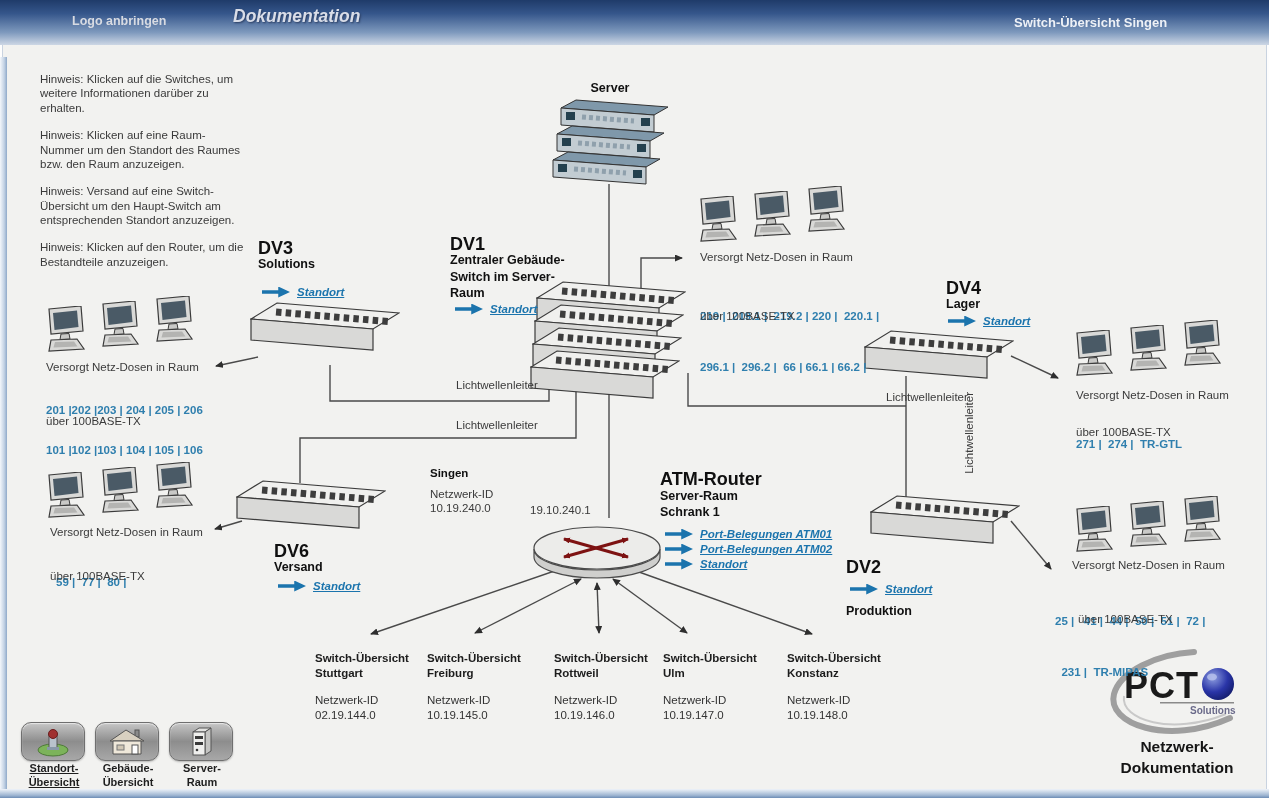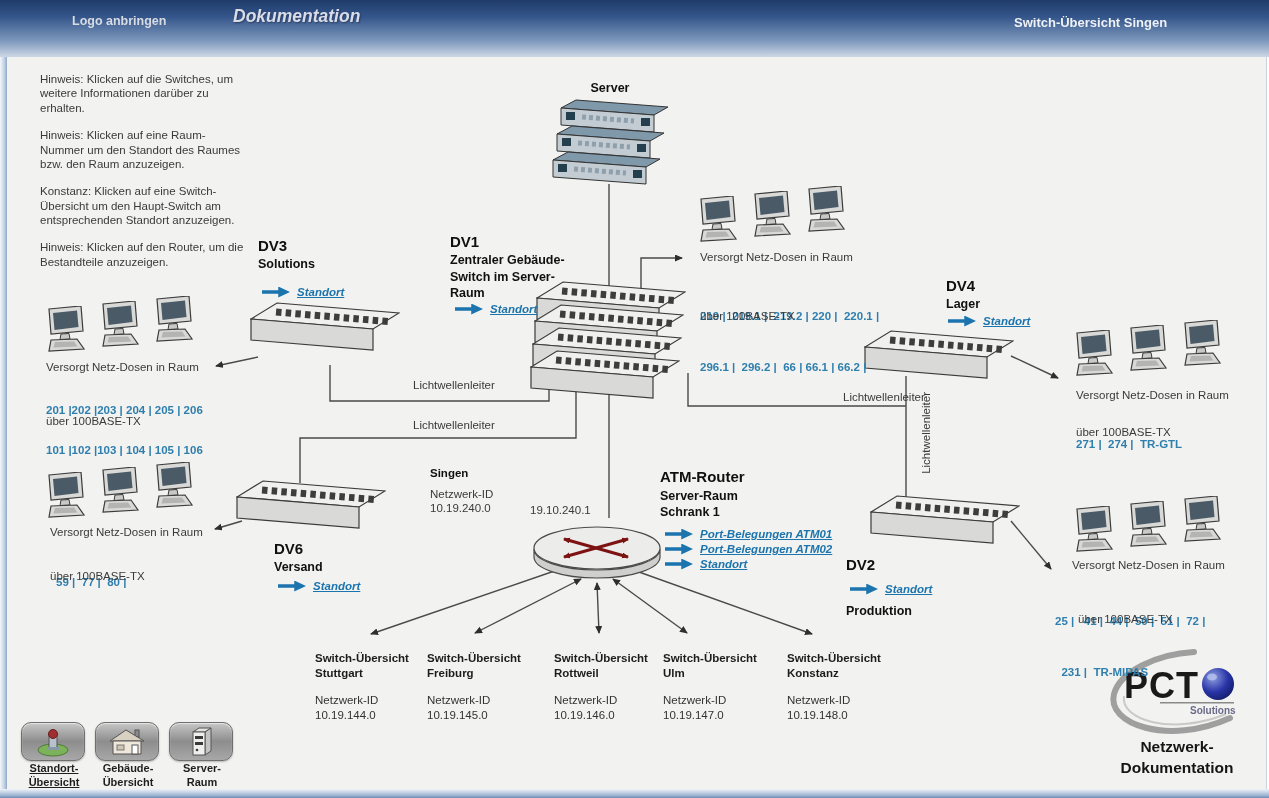--- a/index.html
+++ b/index.html
@@ -2,30 +2,30 @@
 <html><head>
 <meta charset="utf-8">
 <style>
   html,body{margin:0;padding:0;background:#888;}
   .page{position:relative;width:1269px;height:798px;background:#f2f2f0;overflow:hidden;
         font-family:"Liberation Sans",sans-serif;box-shadow:inset 0 0 0 2px #fdfdfd,inset 0 0 0 3px #c9d3e0;}
   .wires{position:absolute;left:0;top:0;z-index:1;}
   .dev{position:absolute;z-index:2;}
   .t{position:absolute;z-index:3;color:#3a3a3a;font-size:11.5px;line-height:1.25;}
   .b{font-weight:bold;}
-  .devid{font-size:15px;font-weight:bold;color:#101010;}
+  .devid{font-size:18px;font-weight:bold;color:#101010;}
   .devname{font-size:12.5px;font-weight:bold;color:#101010;line-height:1.32;}
   .rooms{position:absolute;z-index:3;color:#2f7fae;font-weight:bold;font-size:11.5px;white-space:pre;line-height:1.3;cursor:pointer;}
   .linkrow{position:absolute;z-index:3;display:flex;align-items:center;gap:7px;}
   .barrow{width:28px;height:11px;background:#1b74ad;flex:0 0 auto;
           clip-path:polygon(0 34%,58% 34%,58% 0,100% 50%,58% 100%,58% 66%,0 66%);}
   .slink{color:#1b74ad;font-weight:bold;font-style:italic;font-size:11.5px;text-decoration:underline;cursor:pointer;}
-  .fiber{position:absolute;z-index:3;font-size:11.5px;color:#3a3a3a;}
+  .fiber{position:absolute;z-index:3;font-size:11.5px;color:#3a3a3a;margin-left:43px;}
   .vfiber{writing-mode:vertical-rl;transform:rotate(180deg);}
-  .hdr{position:absolute;left:0;top:0;width:100%;height:57px;z-index:4;
+  .hdr{position:absolute;left:0;top:0;width:100%;height:45px;z-index:4;
        background:linear-gradient(180deg,#1f3b69 0%,#35568b 30%,#7e99bd 72%,#cdd7e5 100%);}
   .hdr .logoph{position:absolute;left:72px;top:14px;font-size:12.5px;font-weight:bold;color:#d8dbe2;}
   .hdr .title{position:absolute;left:233px;top:5px;font-size:17.5px;font-weight:bold;font-style:italic;
               color:#d9dde8;text-shadow:1px 1px 2px #2a3c60;line-height:1.35;}
   .hdr .rtitle{position:absolute;left:1014px;top:15px;font-size:13px;font-weight:bold;color:#eef1f6;}
   .edge-left{position:absolute;left:0;top:57px;bottom:0;width:7px;z-index:4;
              background:linear-gradient(90deg,#f4f7fb,#c3d2e4 60%,#8fa9c9);}
   .edge-bottom{position:absolute;left:0;right:0;bottom:0;height:9px;z-index:5;
                background:linear-gradient(180deg,#eef3f9,#9fb6d2 70%,#6d8cb5);}
   .hint{width:205px;margin-bottom:13px;}
@@ -110,21 +110,21 @@
       <div>Dokumentation</div>
     </div>
     <div class="rtitle">Switch-Übersicht Singen</div>
   </div>
   <div class="edge-left"></div>
   <div class="edge-bottom"></div>
 
   <div class="t" style="left:40px;top:72px;">
     <div class="hint">Hinweis: Klicken auf die Switches, um weitere Informationen darüber zu erhalten.</div>
     <div class="hint">Hinweis: Klicken auf eine Raum-Nummer um den Standort des Raumes bzw. den Raum anzuzeigen.</div>
-    <div class="hint">Konstanz: Klicken auf eine Switch-Übersicht um den Haupt-Switch am entsprechenden Standort anzuzeigen.</div>
+    <div class="hint">Hinweis: Versand auf eine Switch-Übersicht um den Haupt-Switch am entsprechenden Standort anzuzeigen.</div>
     <div class="hint">Hinweis: Klicken auf den Router, um die Bestandteile anzuzeigen.</div>
   </div>
 
   <div class="t b" style="left:560px;top:81px;width:100px;text-align:center;font-size:12.5px;color:#101010;">Server</div>
   <svg class="dev" style="left:552px;top:99px;" width="122" height="92">
     <use href="#sym-server" x="8" y="0" width="110" height="36"></use>
     <use href="#sym-server" x="4" y="26" width="110" height="36"></use>
     <use href="#sym-server" x="0" y="52" width="110" height="36"></use>
   </svg>
 
@@ -278,21 +278,21 @@
   </div>
   <div class="t" style="left:1078px;top:612px;">über 100BASE-TX</div>
 
   <div class="rcol" style="left:315px;top:651px;">
     <div class="nm">
         <div>Switch-Übersicht</div>
         <div>Stuttgart</div>
       </div>
     <div class="nid">
         <div>Netzwerk-ID</div>
-        <div>10.19.144.0</div>
+        <div>02.19.144.0</div>
       </div>
   </div>
   <div class="rcol" style="left:427px;top:651px;">
     <div class="nm">
         <div>Switch-Übersicht</div>
         <div>Freiburg</div>
       </div>
     <div class="nid">
         <div>Netzwerk-ID</div>
         <div>10.19.145.0</div>

